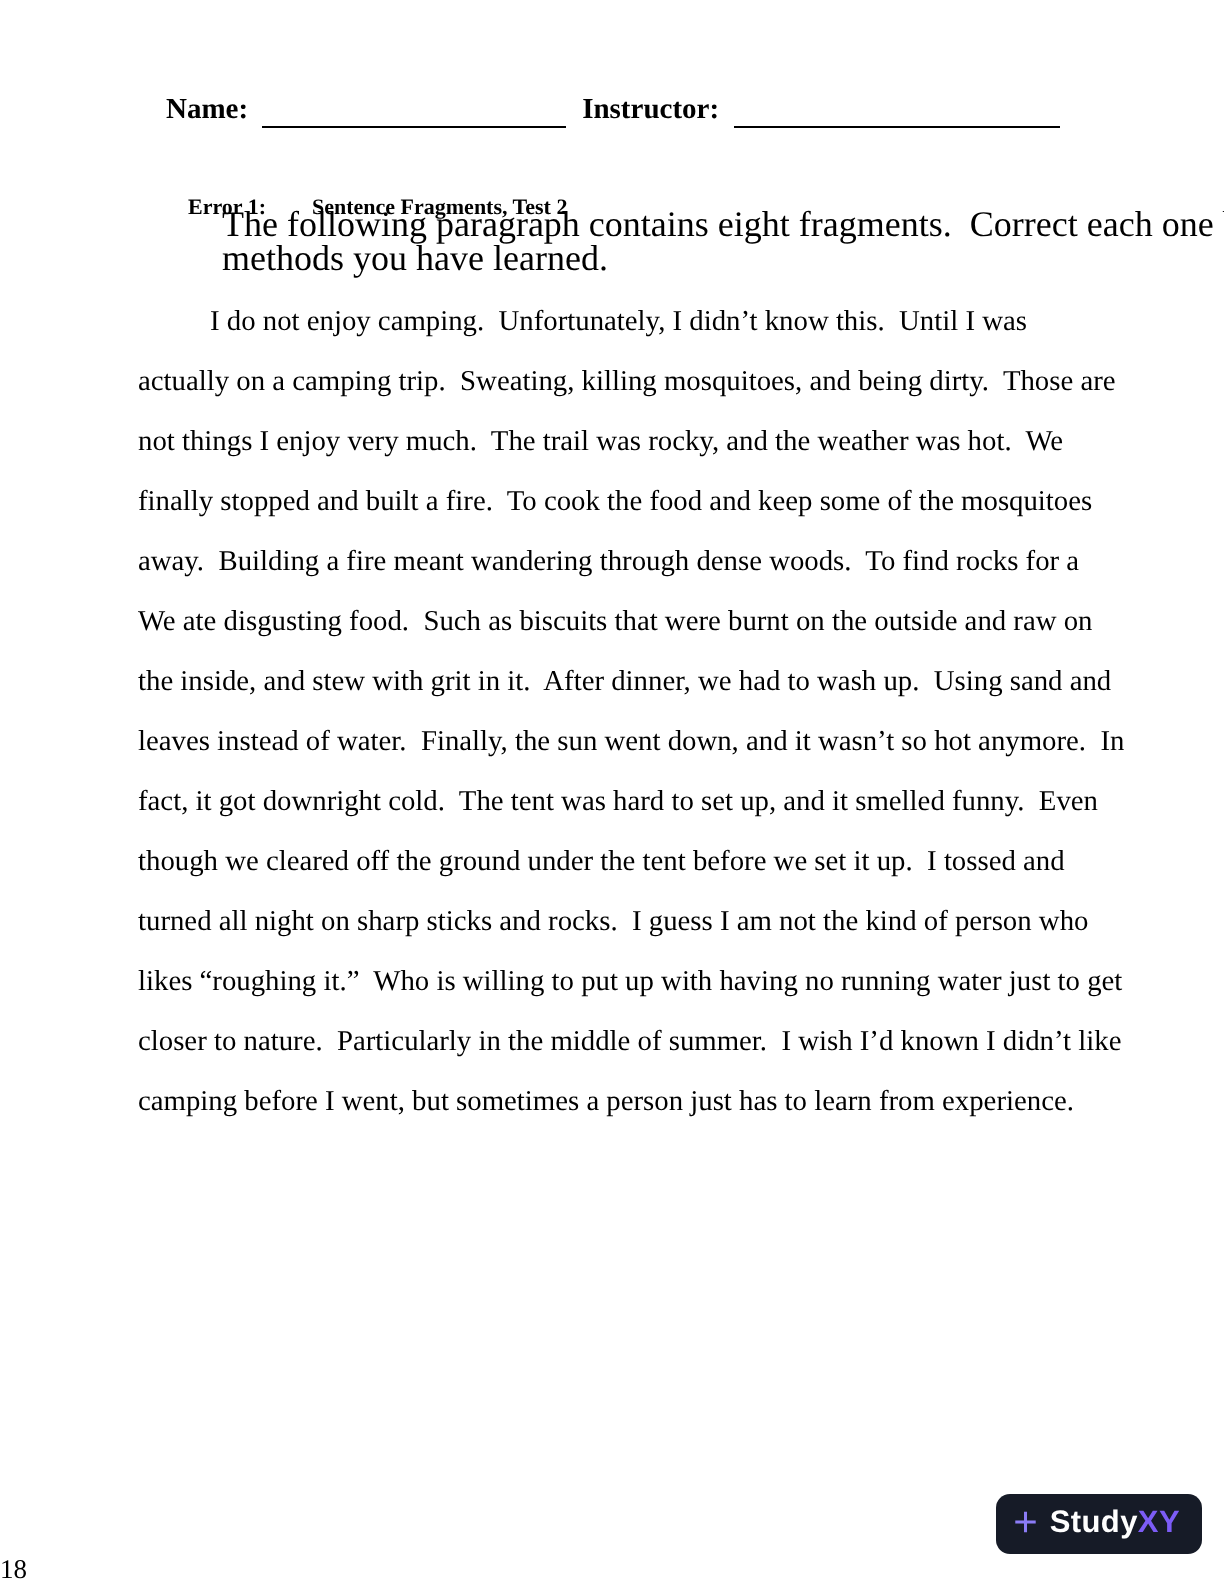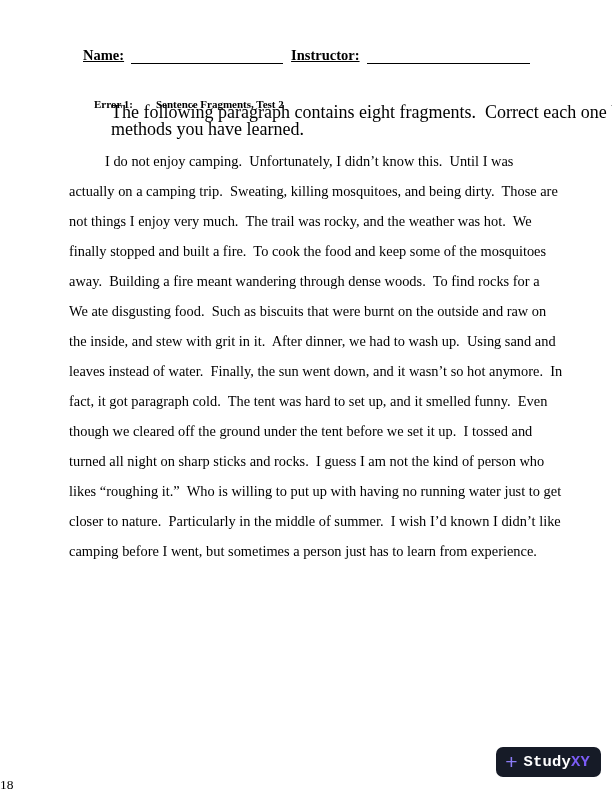--- a/index.html
+++ b/index.html
@@ -18,21 +18,21 @@
     position: absolute;
     left: 83px;
     top: 46px;
     width: 447px;
     display: flex;
     align-items: flex-end;
     font-weight: bold;
     font-size: 14.5px;
     line-height: 18px;
   }
-  .hdr .lbl { flex: 0 0 auto; white-space: pre; text-decoration: underline; }
+  .hdr .lbl { flex: 0 0 auto; white-space: pre; }
   .hdr .blank {
     border-bottom: 1.4px solid #000;
     height: 17px;
     flex: 0 0 auto;
   }
   .hdr .blank.name  { width: 152px; margin-left: 7px; }
   .hdr .blank.instr { flex: 1 1 auto; margin-left: 7px; }
   .hdr .lbl.instructor { margin-left: 8px; }
 
   
@@ -97,21 +97,20 @@
     font-size: 21px;
     font-weight: 300;
     line-height: 1;
     margin-right: 6px;
     transform: translateY(-1px);
   }
   .brand-study, .brand-xy {
     font-size: 15.5px;
     font-weight: 700;
     letter-spacing: 0.2px;
-    font-family: Liberation Mono, monospace;
   }
 </style>
 </head>
 <body>
 
 <div class="page">
 
   <div class="hdr">
     <span class="lbl">Name:</span>
     <span class="blank name"></span>
@@ -130,21 +129,21 @@
 
   <div class="para">
       <div class="bodyline">I do not enjoy camping.  Unfortunately, I didn’t know this.  Until I was</div>
       <div class="bodyline">actually on a camping trip.  Sweating, killing mosquitoes, and being dirty.  Those are</div>
       <div class="bodyline">not things I enjoy very much.  The trail was rocky, and the weather was hot.  We</div>
       <div class="bodyline">finally stopped and built a fire.  To cook the food and keep some of the mosquitoes</div>
       <div class="bodyline">away.  Building a fire meant wandering through dense woods.  To find rocks for a</div>
       <div class="bodyline">We ate disgusting food.  Such as biscuits that were burnt on the outside and raw on</div>
       <div class="bodyline">the inside, and stew with grit in it.  After dinner, we had to wash up.  Using sand and</div>
       <div class="bodyline">leaves instead of water.  Finally, the sun went down, and it wasn’t so hot anymore.  In</div>
-      <div class="bodyline">fact, it got paragraph cold.  The tent was hard to set up, and it smelled funny.  Even</div>
+      <div class="bodyline">fact, it got downright cold.  The tent was hard to set up, and it smelled funny.  Even</div>
       <div class="bodyline">though we cleared off the ground under the tent before we set it up.  I tossed and</div>
       <div class="bodyline">turned all night on sharp sticks and rocks.  I guess I am not the kind of person who</div>
       <div class="bodyline">likes “roughing it.”  Who is willing to put up with having no running water just to get</div>
       <div class="bodyline">closer to nature.  Particularly in the middle of summer.  I wish I’d known I didn’t like</div>
       <div class="bodyline">camping before I went, but sometimes a person just has to learn from experience.</div>
     </div>
 
   <div class="pageno">18</div>
 
   <div class="brand-badge" style="background-color: rgb(22, 27, 39);">

